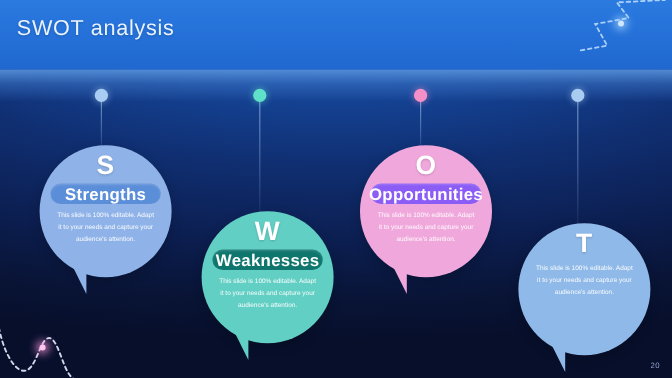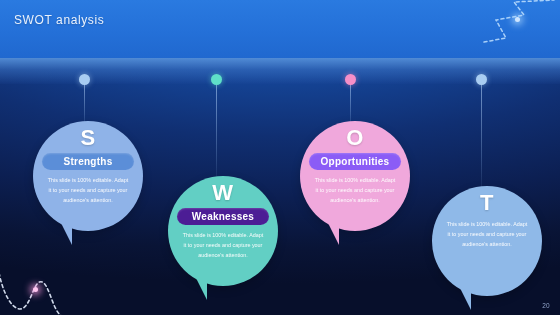--- a/index.html
+++ b/index.html
@@ -29,21 +29,21 @@
   }
   #header-fade {
     position: absolute;
     left: 0; top: 58px;
     width: 560px; height: 26px;
     background: linear-gradient(180deg, rgba(86,145,218,0.92) 0%, rgba(60,115,196,0.55) 45%, rgba(30,70,155,0.12) 100%);
   }
   #slide-title {
     position: absolute;
     left: 14px; top: 13px;
-    font-size: 12px;
+    font-size: 18px;
     font-weight: 400;
     letter-spacing: 0.6px;
     color: #eaf2fd;
     text-shadow: 0 1px 2px rgba(0,0,0,0.18);
   }
 
   
   .deco { position: absolute; pointer-events: none; }
   #deco-top-right { right: 0px; top: -2px; }
   #deco-bottom-left { left: -4px; bottom: -4px; }
@@ -101,21 +101,21 @@
     text-shadow: 0 1px 2px rgba(0,0,0,0.18);
   }
   .bubble-pill {
     margin-top: 4px;
     width: 92px;
     height: 17px;
     border-radius: 9px;
     display: flex;
     align-items: center;
     justify-content: center;
-    font-size: 10px;
+    font-size: 14px;
     font-weight: 700;
     color: #ffffff;
     letter-spacing: 0.25px;
     box-shadow: inset 0 1px 2px rgba(255,255,255,0.18);
   }
   .bubble-body {
     margin-top: 5px;
     width: 84px;
     font-size: 5.4px;
     line-height: 1.85;
@@ -160,21 +160,21 @@
         <div class="bubble-tail" style="border-top: 26px solid rgb(143, 179, 232); left: 26px; top: 98px;"></div>
         <div class="bubble-letter">S</div>
         <div class="bubble-pill" style="background: rgb(91, 142, 216);">Strengths</div>
         <div class="bubble-body">This slide is 100% editable. Adapt it to your needs and capture your audience's attention.</div>
       </div>
       <div class="connector-line" style="left: 216px; top: 84px; height: 101px;"></div>
       <div class="connector-dot" style="left: 211px; top: 74px; background: rgb(95, 224, 200); box-shadow: rgba(95, 224, 200, 0.4) 0px 0px 5px 1px;"></div>
       <div class="bubble" style="left: 168px; top: 176px; background: rgb(98, 207, 196);">
         <div class="bubble-tail" style="border-top: 26px solid rgb(98, 207, 196); left: 26px; top: 98px;"></div>
         <div class="bubble-letter">W</div>
-        <div class="bubble-pill" style="background: #4c1d95;">Weaknesses</div>
+        <div class="bubble-pill" style="background: #0f766e;">Weaknesses</div>
         <div class="bubble-body">This slide is 100% editable. Adapt it to your needs and capture your audience's attention.</div>
       </div>
       <div class="connector-line" style="left: 350px; top: 84px; height: 46px;"></div>
       <div class="connector-dot" style="left: 345px; top: 74px; background: rgb(245, 143, 200); box-shadow: rgba(245, 143, 200, 0.4) 0px 0px 5px 1px;"></div>
       <div class="bubble" style="left: 300px; top: 121px; background: rgb(240, 168, 220);">
         <div class="bubble-tail" style="border-top: 26px solid rgb(240, 168, 220); left: 26px; top: 98px;"></div>
         <div class="bubble-letter">O</div>
         <div class="bubble-pill" style="background: #8b5cf6;">Opportunities</div>
         <div class="bubble-body">This slide is 100% editable. Adapt it to your needs and capture your audience's attention.</div>
       </div>

